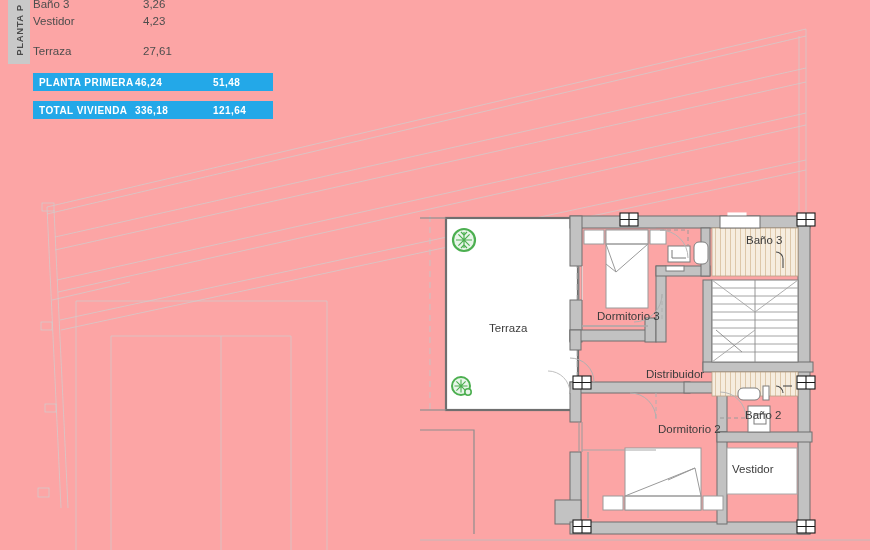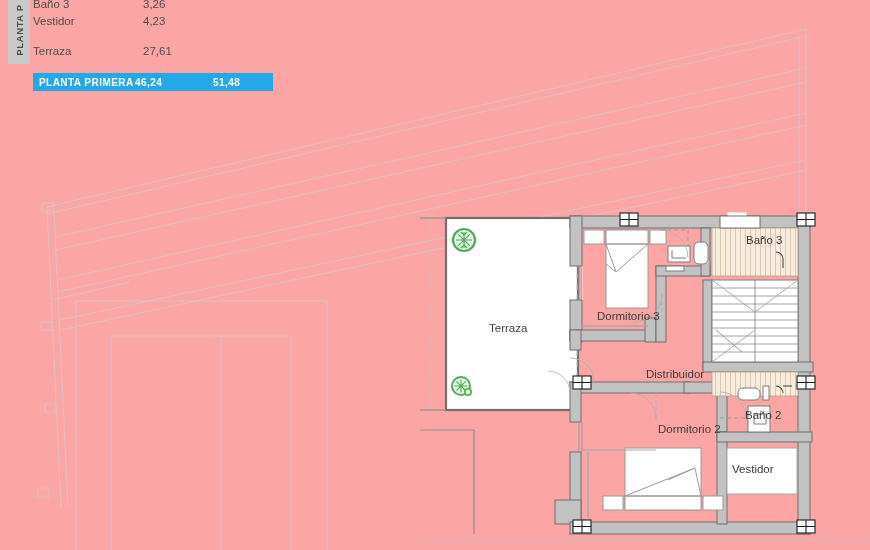--- a/index.html
+++ b/index.html
@@ -76,20 +76,25 @@
       <span class="v1">27,61</span>
     </div>
   </div>
 
   <div class="bluebar" id="bar-planta">
     <span class="lb">PLANTA PRIMERA</span>
     <span class="n1">46,24</span>
     <span class="n2">51,48</span>
   </div>
 
+  <div class="bluebar" id="bar-total">
+    <span class="lb">TOTAL VIVIENDA</span>
+    <span class="n1">336,18</span>
+    <span class="n2">121,64</span>
+  </div>
 
   <svg class="lw" id="elev-lines" viewBox="0 0 870 550">
     <g fill="none" stroke="#cfcfcf" stroke-width="0.7">
 
       <path d="M47,207 L806,29"></path>
       <path d="M47,214 L806,36"></path>
       <path d="M55,237 L806,68"></path>
       <path d="M55,250 L806,82"></path>
       <path d="M57,280 L806,113"></path>
       <path d="M58,292 L806,125"></path>

